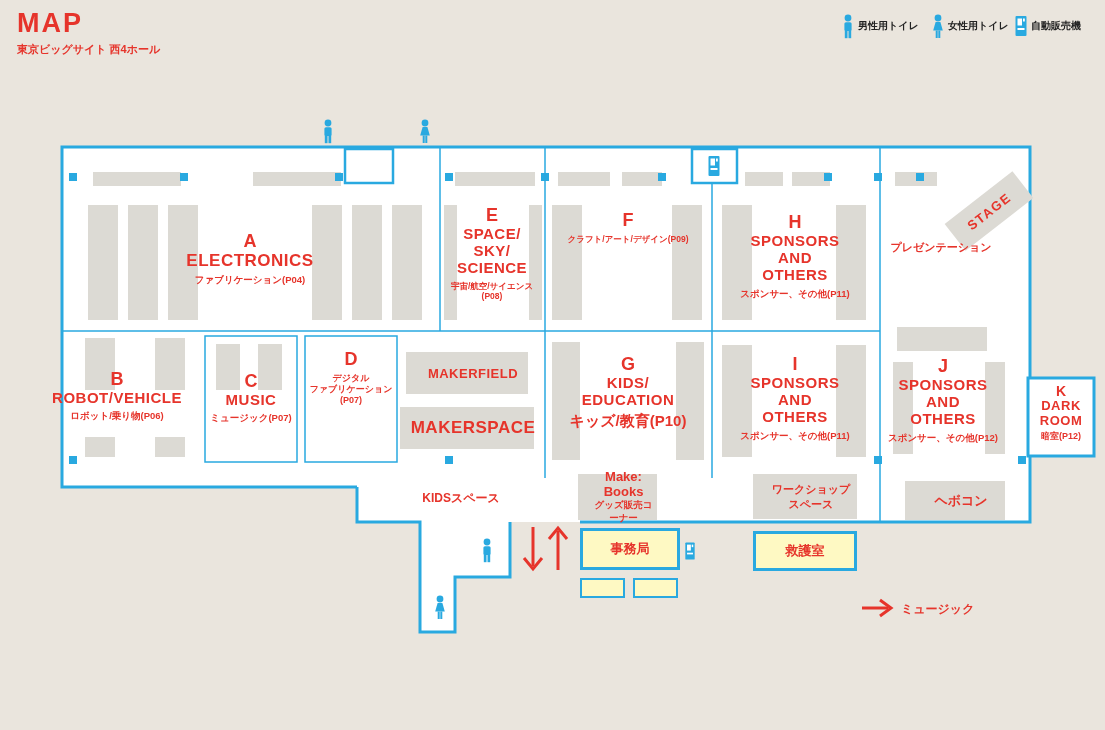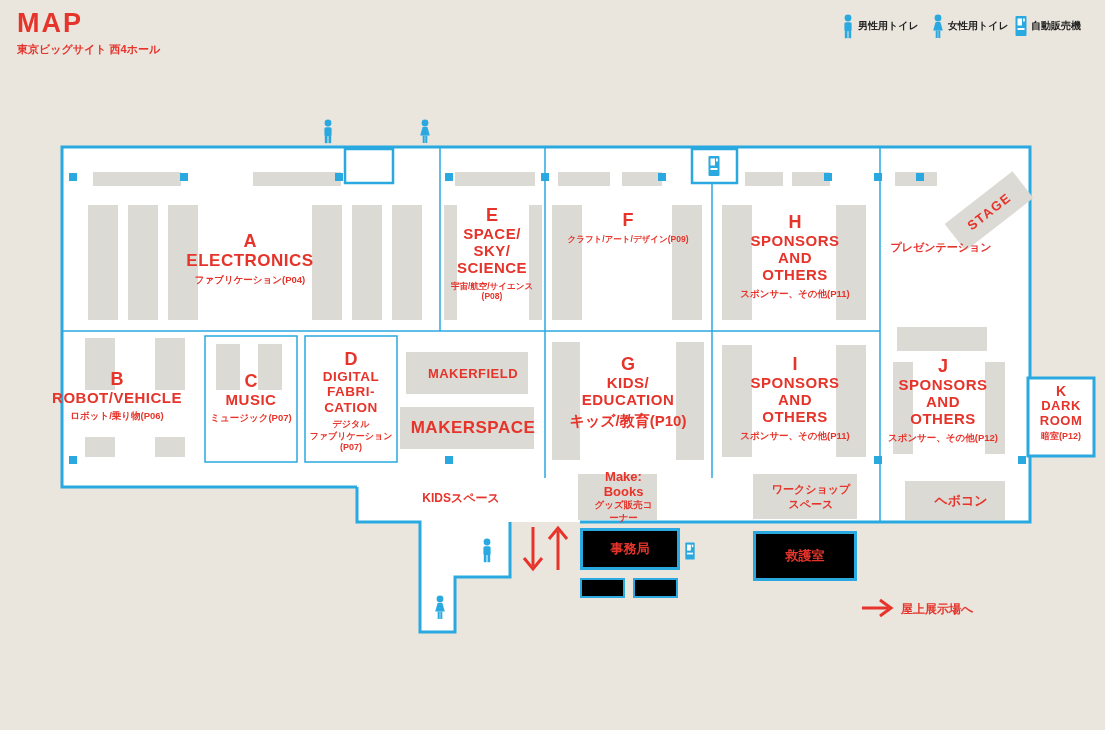--- a/index.html
+++ b/index.html
@@ -13,21 +13,21 @@
   .leg { position:absolute; top:19px; color:#222; font-size:10px; font-weight:700; }
 
   .area { position:absolute; text-align:center; color:var(--red); }
   .ltr { font-size:18px; font-weight:800; line-height:1.05; }
   .nm  { font-size:15px; font-weight:800; line-height:1.15; letter-spacing:.5px; white-space:pre-line; }
   .jp  { font-size:9.5px; font-weight:700; line-height:1.25; margin-top:4px; white-space:pre-line; }
 
   .gbox { position:absolute; background:var(--gray); color:var(--red); font-weight:800;
           display:flex; flex-direction:column; align-items:center; justify-content:center;
           text-align:center; white-space:pre-line;padding-left:12px; }
-  .bbox { position:absolute; background:#000000; border:3px solid var(--blue); color:var(--red);
+  .bbox { position:absolute; background:#fef9c3; border:3px solid var(--blue); color:var(--red);
           font-weight:800; display:flex; align-items:center; justify-content:center; text-align:center; }
   .rlabel { position:absolute; color:var(--red); font-weight:800; text-align:center; white-space:pre-line; }
 
   .stagebox { position:absolute; left:946px; top:194px; width:86px; height:34px; background:var(--gray);
               transform:rotate(-38deg); display:flex; align-items:center; justify-content:center;
               color:var(--red); font-weight:800; font-size:13px; letter-spacing:1.5px; }
 </style>
 </head>
 <body>
 
@@ -179,23 +179,20 @@
   </div>
 
   <div class="area" style="left:206px;top:372px;width:90px">
     <div class="ltr">C</div>
     <div class="nm">MUSIC</div>
     <div class="jp">ミュージック(P07)</div>
   </div>
 
   <div class="area" style="left:306px;top:350px;width:90px">
     <div class="ltr">D</div>
-    <div class="nm" style="font-size:13.5px">DIGITAL
-FABRI-
-CATION</div>
     <div class="jp" style="font-size:9px">デジタル
 ファブリケーション
 (P07)</div>
   </div>
 
   <div class="area" style="left:440px;top:206px;width:104px">
     <div class="ltr">E</div>
     <div class="nm">SPACE/
 SKY/
 SCIENCE</div>
@@ -268,23 +265,23 @@
   <div class="bbox" style="left:580px;top:528px;width:100px;height:42px;font-size:13px">
     <span>事務局</span>
   </div>
   <div class="bbox" style="left:580px;top:578px;width:45px;height:20px;border-width:2.5px"></div>
   <div class="bbox" style="left:633px;top:578px;width:45px;height:20px;border-width:2.5px"></div>
 
   <div class="gbox" style="left:753px;top:474px;width:104px;height:45px;font-size:11px;line-height:1.35">
     <span>ワークショップ
 スペース</span>
   </div>
-  <div class="bbox" style="left:753px;top:531px;width:104px;height:50px;font-size:13px">
+  <div class="bbox" style="left:753px;top:531px;width:104px;height:40px;font-size:13px">
     <span>救護室</span>
   </div>
 
   <div class="gbox" style="left:905px;top:481px;width:100px;height:39px;font-size:13px">
     <span>ヘボコン</span>
   </div>
 
-  <div class="rlabel" style="left:901px;top:601px;width:120px;font-size:12px;text-align:left">屋上展示場へ</div>
+  <div class="rlabel" style="left:901px;top:601px;width:120px;font-size:12px;text-align:left">ミュージック</div>
 
 </div>
 
 </body></html>

